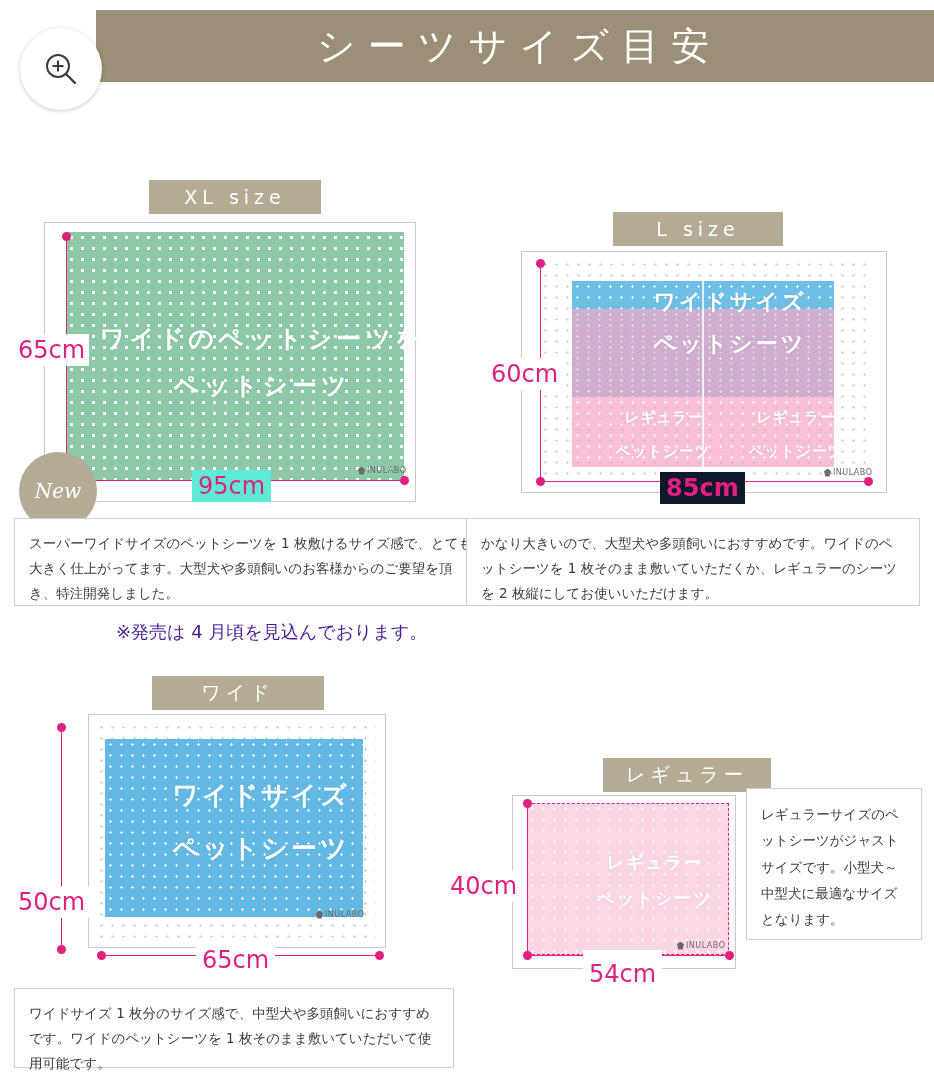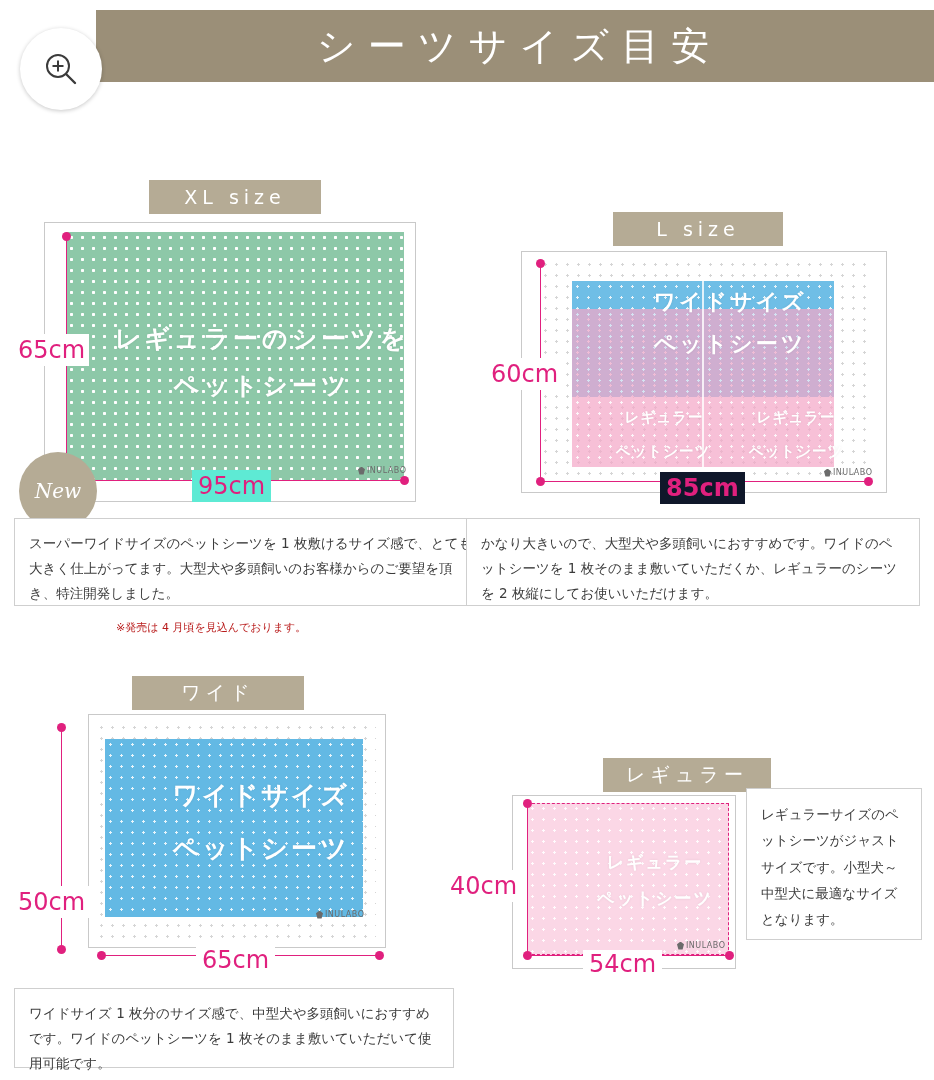--- a/index.html
+++ b/index.html
@@ -170,22 +170,22 @@
     display: flex;
     align-items: center;
     justify-content: center;
     font-size: 20px;
     font-family: "DejaVu Serif", serif;
     font-style: italic;
   }
 
   .release-note {
     position: absolute;
-    color: #b91c1c;
-    font-size: 11px;
+    color: #4c1d95;
+    font-size: 18px;
     font-family: "DejaVu Sans", sans-serif;
   }
 
   .dashed-box {
     position: absolute;
     border: 1px dashed #e0207e;
     box-sizing: border-box;
   }
 </style>
 </head>
@@ -202,21 +202,21 @@
     <line x1="11.5" y1="17" x2="22.5" y2="17" stroke="#3b3b3b" stroke-width="2"></line>
     <line x1="17" y1="11.5" x2="17" y2="22.5" stroke="#3b3b3b" stroke-width="2"></line>
   </svg>
 </div>
 
 <div class="size-tab" style="left:149px; top:180px; width:172px;">XL size</div>
 
 <div class="sheet-frame" style="left:44px; top:222px; width:370px; height:278px;"></div>
 <div class="dots-green" style="position:absolute; left:66px; top:232px; width:338px; height:248px;"></div>
 
-<div class="sheet-label" style="left:66px; top:320px; width:338px; font-size:25px; letter-spacing:4px;">レギュラーのシーツを</div>
+<div class="sheet-label" style="left:66px; top:320px; width:338px; font-size:25px; letter-spacing:4px;">ワイドのペットシーツを</div>
 <div class="sheet-label" style="left:66px; top:367px; width:338px; font-size:25px; letter-spacing:4px;">ペットシーツ</div>
 
 <div class="watermark" style="left:358px; top:466px;">
   <span class="wm-shape"></span>
   <span>INULABO</span>
 </div>
 
 <div class="dim-line-v" style="left:66px; top:236px; height:244px;"></div>
 <div class="dot" style="left:62px; top:232px;"></div>
 <div class="dot" style="left:62px; top:476px;"></div>
@@ -260,21 +260,21 @@
 <div class="dot" style="left:536px; top:259px;"></div>
 <div class="dot" style="left:536px; top:477px;"></div>
 <div class="dim-label" style="left:487px; top:358px; background:#ffffff; padding:2px 4px;">60cm</div>
 
 <div class="dim-line-h" style="left:540px; top:481px; width:328px;"></div>
 <div class="dot" style="left:864px; top:477px;"></div>
 <div class="dim-label" style="left:660px; top:472px; background:#0f172a; padding:2px 6px;font-weight:bold;">85cm</div>
 
 <div class="note-box" style="left:466px; top:518px; width:454px; height:88px;">かなり大きいので、大型犬や多頭飼いにおすすめです。ワイドのペットシーツを 1 枚そのまま敷いていただくか、レギュラーのシーツを 2 枚縦にしてお使いいただけます。</div>
 
-<div class="size-tab" style="left:132px; top:676px; width:172px;">ワイド</div>
+<div class="size-tab" style="left:152px; top:676px; width:172px;">ワイド</div>
 
 <div class="sheet-frame" style="left:88px; top:714px; width:296px; height:232px;"></div>
 <div class="dots-grey" style="position:absolute; left:96px; top:722px; width:280px; height:216px;"></div>
 <div class="dots-blue" style="position:absolute; left:105px; top:739px; width:258px; height:178px;"></div>
 
 <div class="sheet-label" style="left:105px; top:775px; width:258px; font-size:26px; letter-spacing:3px;">ワイドサイズ</div>
 <div class="sheet-label" style="left:105px; top:828px; width:258px; font-size:26px; letter-spacing:3px;">ペットシーツ</div>
 
 <div class="watermark" style="left:316px; top:910px;">
   <span class="wm-shape"></span>
@@ -307,15 +307,15 @@
   <span>INULABO</span>
 </div>
 
 <div class="dim-line-v" style="left:527px; top:807px; height:148px;"></div>
 <div class="dot" style="left:523px; top:799px;"></div>
 <div class="dot" style="left:523px; top:951px;"></div>
 <div class="dim-label" style="left:446px; top:870px; background:#ffffff; padding:2px 4px;">40cm</div>
 
 <div class="dim-line-h" style="left:527px; top:955px; width:202px;"></div>
 <div class="dot" style="left:725px; top:951px;"></div>
-<div class="dim-label" style="left:583px; top:950px; background:#ffffff; padding:0 6px;">54cm</div>
+<div class="dim-label" style="left:583px; top:950px; background:#ffffff; padding:10px 6px;">54cm</div>
 
 <div class="note-box" style="left:746px; top:788px; width:176px; height:152px; line-height:1.95;">レギュラーサイズのペットシーツがジャストサイズです。小型犬～中型犬に最適なサイズとなります。</div>
 
 </body></html>

